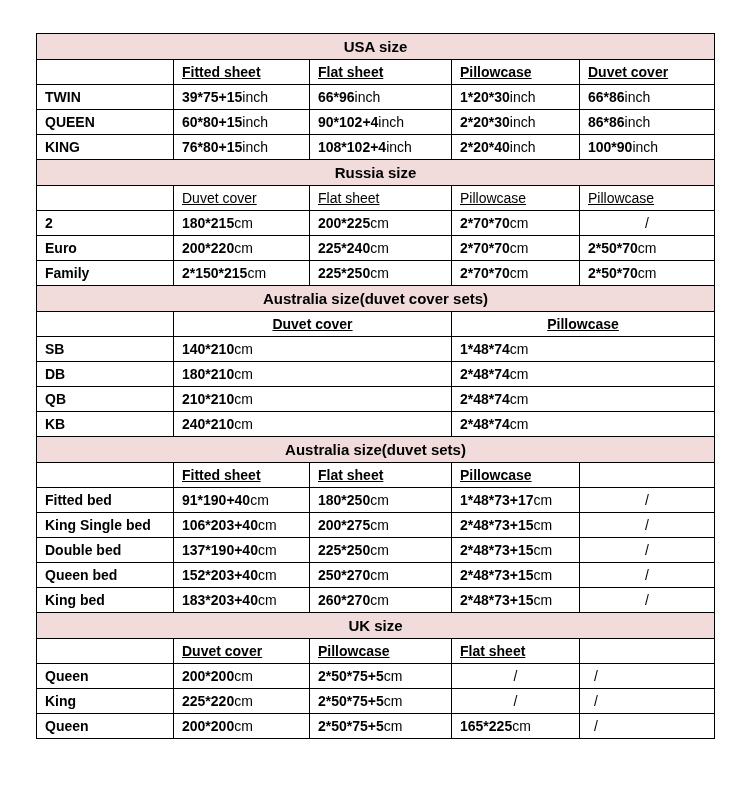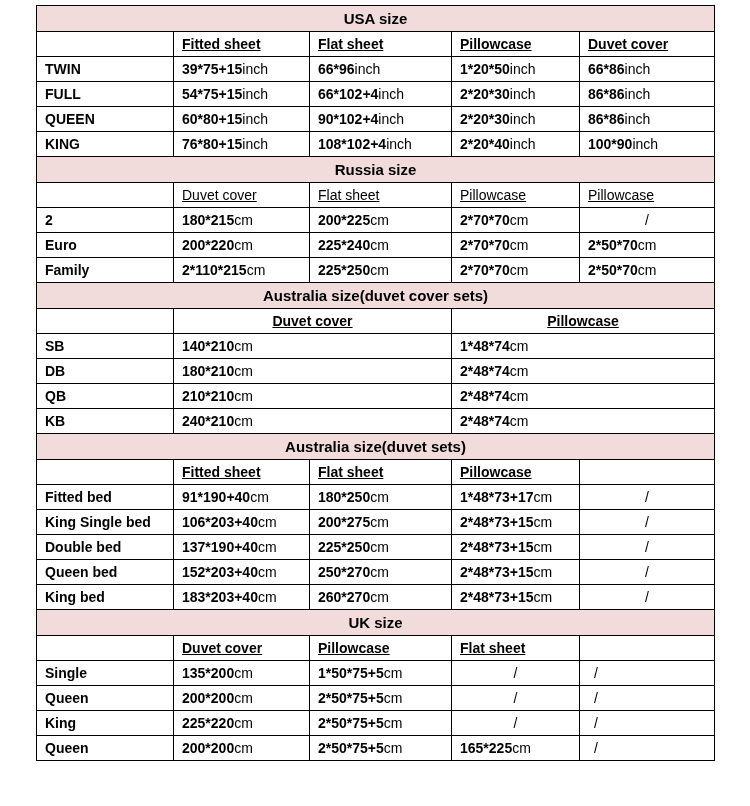--- a/index.html
+++ b/index.html
@@ -17,20 +17,21 @@
   .page {
     width: 750px;
     height: 806px;
     padding: 5px 36px 0 36px;
     background: #ffffff;
   }
   table.size-table {
     border-collapse: collapse;
     table-layout: fixed;
     width: 678px;
+    margin-top: 28px;
   }
   col.c0 { width: 137px; }
   col.c1 { width: 136px; }
   col.c2 { width: 142px; }
   col.c3 { width: 128px; }
   col.c4 { width: 135px; }
   td {
     border: 1px solid var(--border-color);
     height: 25px;
     font-size: 14px;
@@ -77,29 +78,22 @@
           <td class="col-0" colspan="1"></td>
           <td class="col-1" colspan="1">Fitted sheet</td>
           <td class="col-2" colspan="1">Flat sheet</td>
           <td class="col-3" colspan="1">Pillowcase</td>
           <td class="col-4" colspan="1">Duvet cover</td>
         </tr>
         <tr class="data-row sec-usa">
           <td class="row-label col-0">TWIN</td>
           <td class="col-1" colspan="1"><span class="num">39*75+15</span><span class="unit">inch</span></td>
           <td class="col-2" colspan="1"><span class="num">66*96</span><span class="unit">inch</span></td>
-          <td class="col-3" colspan="1"><span class="num">1*20*50</span><span class="unit">inch</span></td>
+          <td class="col-3" colspan="1"><span class="num">1*20*30</span><span class="unit">inch</span></td>
           <td class="col-4" colspan="1"><span class="num">66*86</span><span class="unit">inch</span></td>
-        </tr>
-        <tr class="data-row sec-usa">
-          <td class="row-label col-0">FULL</td>
-          <td class="col-1" colspan="1"><span class="num">54*75+15</span><span class="unit">inch</span></td>
-          <td class="col-2" colspan="1"><span class="num">66*102+4</span><span class="unit">inch</span></td>
-          <td class="col-3" colspan="1"><span class="num">2*20*30</span><span class="unit">inch</span></td>
-          <td class="col-4" colspan="1"><span class="num">86*86</span><span class="unit">inch</span></td>
         </tr>
         <tr class="data-row sec-usa">
           <td class="row-label col-0">QUEEN</td>
           <td class="col-1" colspan="1"><span class="num">60*80+15</span><span class="unit">inch</span></td>
           <td class="col-2" colspan="1"><span class="num">90*102+4</span><span class="unit">inch</span></td>
           <td class="col-3" colspan="1"><span class="num">2*20*30</span><span class="unit">inch</span></td>
           <td class="col-4" colspan="1"><span class="num">86*86</span><span class="unit">inch</span></td>
         </tr>
         <tr class="data-row sec-usa">
           <td class="row-label col-0">KING</td>
@@ -127,21 +121,21 @@
         </tr>
         <tr class="data-row sec-russia">
           <td class="row-label col-0">Euro</td>
           <td class="col-1" colspan="1"><span class="num">200*220</span><span class="unit">cm</span></td>
           <td class="col-2" colspan="1"><span class="num">225*240</span><span class="unit">cm</span></td>
           <td class="col-3" colspan="1"><span class="num">2*70*70</span><span class="unit">cm</span></td>
           <td class="col-4" colspan="1"><span class="num">2*50*70</span><span class="unit">cm</span></td>
         </tr>
         <tr class="data-row sec-russia">
           <td class="row-label col-0">Family</td>
-          <td class="col-1" colspan="1"><span class="num">2*110*215</span><span class="unit">cm</span></td>
+          <td class="col-1" colspan="1"><span class="num">2*150*215</span><span class="unit">cm</span></td>
           <td class="col-2" colspan="1"><span class="num">225*250</span><span class="unit">cm</span></td>
           <td class="col-3" colspan="1"><span class="num">2*70*70</span><span class="unit">cm</span></td>
           <td class="col-4" colspan="1"><span class="num">2*50*70</span><span class="unit">cm</span></td>
         </tr>
         <tr class="title-row sec-aus-duvet">
           <td colspan="5">Australia size(duvet cover sets)</td>
         </tr>
         <tr class="header-row sec-aus-duvet">
           <td class="col-0" colspan="1"></td>
           <td class="col-1" colspan="2">Duvet cover</td>
@@ -214,27 +208,20 @@
         </tr>
         <tr class="title-row sec-uk">
           <td colspan="5">UK size</td>
         </tr>
         <tr class="header-row sec-uk">
           <td class="col-0" colspan="1"></td>
           <td class="col-1" colspan="1">Duvet cover</td>
           <td class="col-2" colspan="1">Pillowcase</td>
           <td class="col-3" colspan="1">Flat sheet</td>
           <td class="col-4" colspan="1"></td>
-        </tr>
-        <tr class="data-row sec-uk">
-          <td class="row-label col-0">Single</td>
-          <td class="col-1" colspan="1"><span class="num">135*200</span><span class="unit">cm</span></td>
-          <td class="col-2" colspan="1"><span class="num">1*50*75+5</span><span class="unit">cm</span></td>
-          <td class="col-3 slash" colspan="1">/</td>
-          <td class="col-4 slash" colspan="1">/</td>
         </tr>
         <tr class="data-row sec-uk">
           <td class="row-label col-0">Queen</td>
           <td class="col-1" colspan="1"><span class="num">200*200</span><span class="unit">cm</span></td>
           <td class="col-2" colspan="1"><span class="num">2*50*75+5</span><span class="unit">cm</span></td>
           <td class="col-3 slash" colspan="1">/</td>
           <td class="col-4 slash" colspan="1">/</td>
         </tr>
         <tr class="data-row sec-uk">
           <td class="row-label col-0">King</td>

